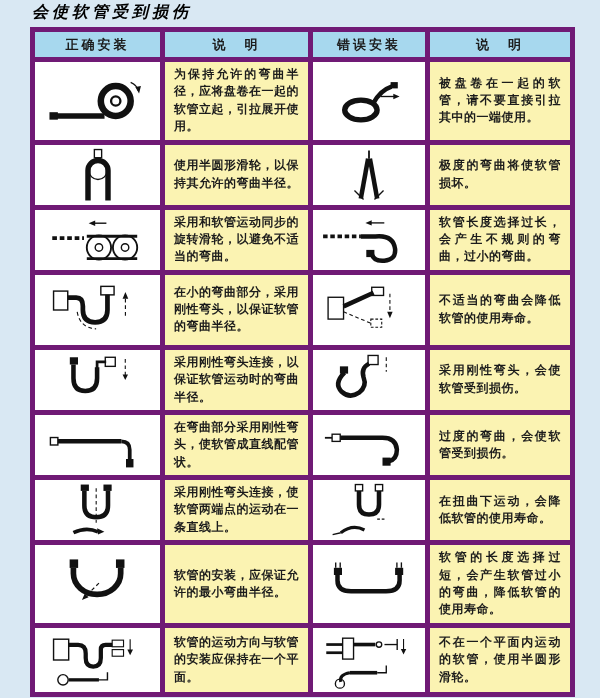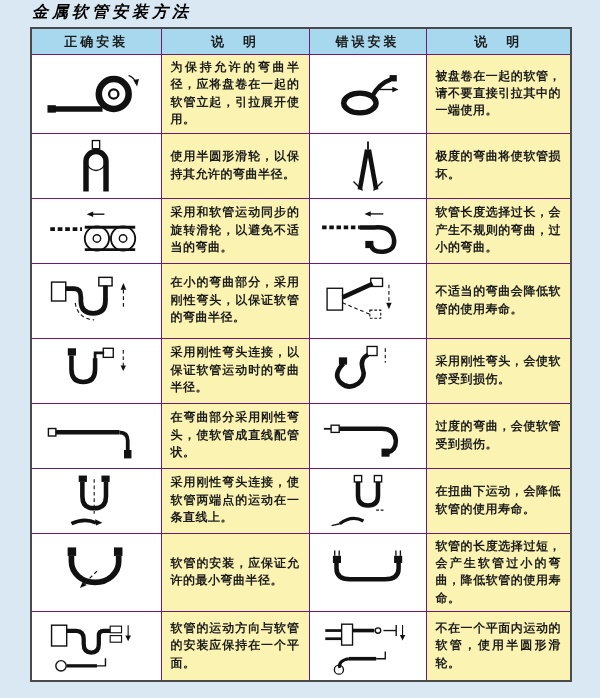--- a/index.html
+++ b/index.html
@@ -19,21 +19,21 @@
     color:#000;
   }
   table.install-table{
     border-collapse:collapse;
     table-layout:fixed;
     margin-left:30px;
     border:2px solid #4a4a4a;
     background:#fff;
   }
   .install-table th,.install-table td{
-    border:1px solid #701a75;
+    border:5px solid #701a75;
     padding:0;
     vertical-align:middle;
   }
   .install-table th{
     background:#a7d8ee;
     font-size:13px;
     font-weight:bold;
     height:25px;
     letter-spacing:3px;
     text-align:center;
@@ -47,21 +47,21 @@
     line-height:1.45;
     letter-spacing:0.5px;
     text-align:justify;
     color:#1c1c1c;
   }
   svg{display:block;margin:0 auto;}
 </style>
 </head>
 <body>
 
-<div class="page-title">金属软管安装方法</div>
+<div class="page-title">会使软管受到损伤</div>
 
 <table class="install-table">
   <colgroup>
     <col style="width:130px">
       <col style="width:148px">
       <col style="width:117px">
       <col style="width:145px">
   </colgroup>
   <tbody>
       <tr>

